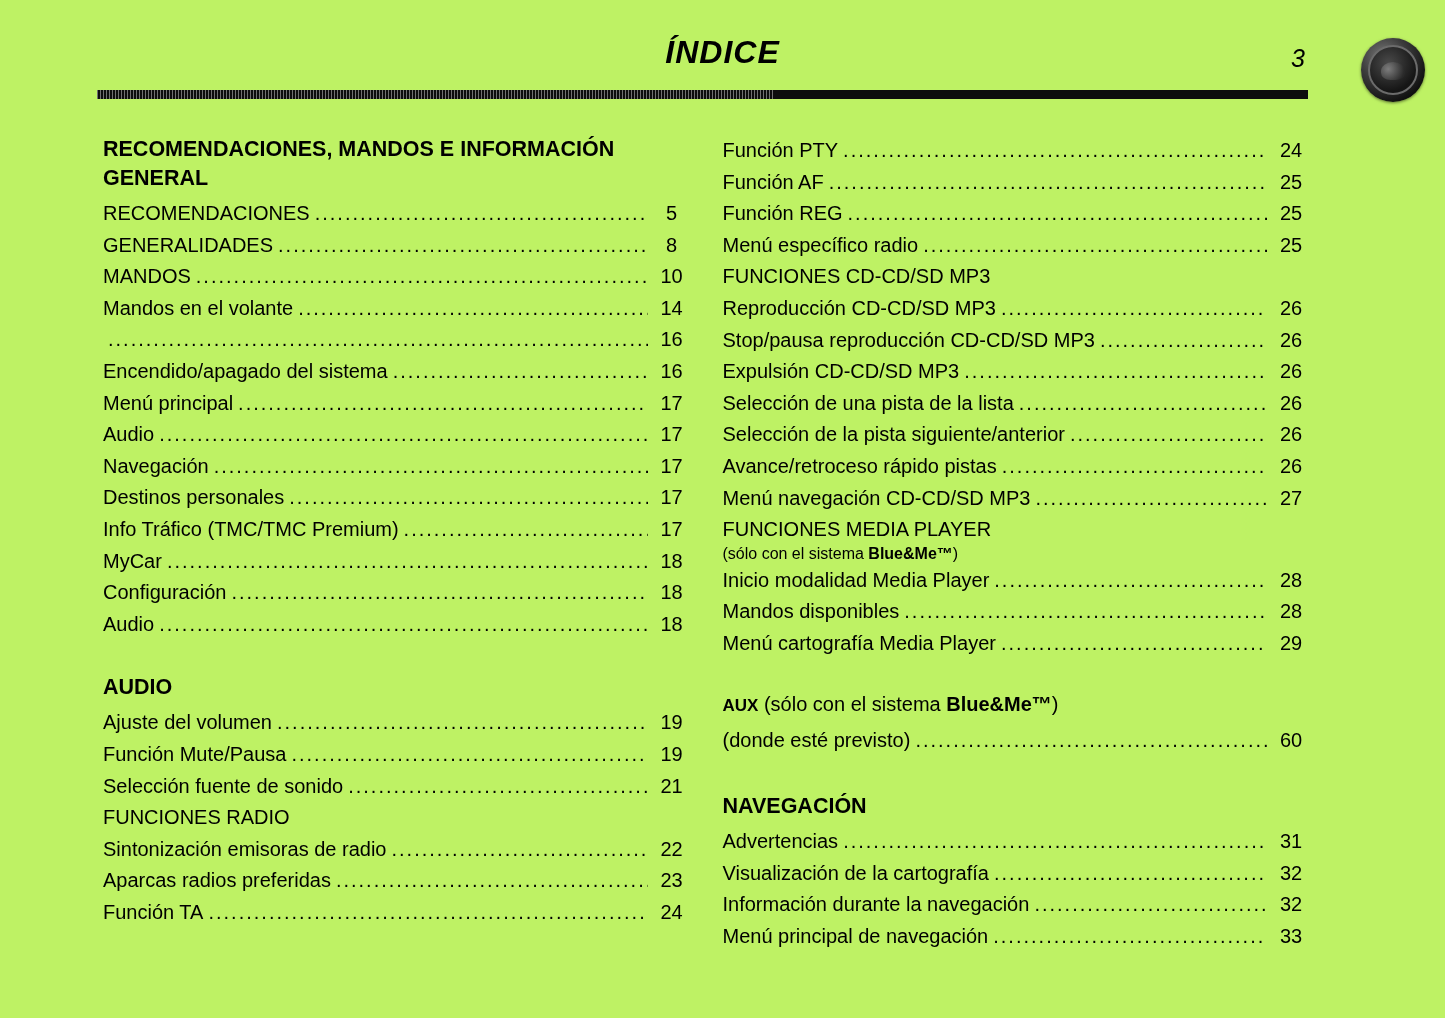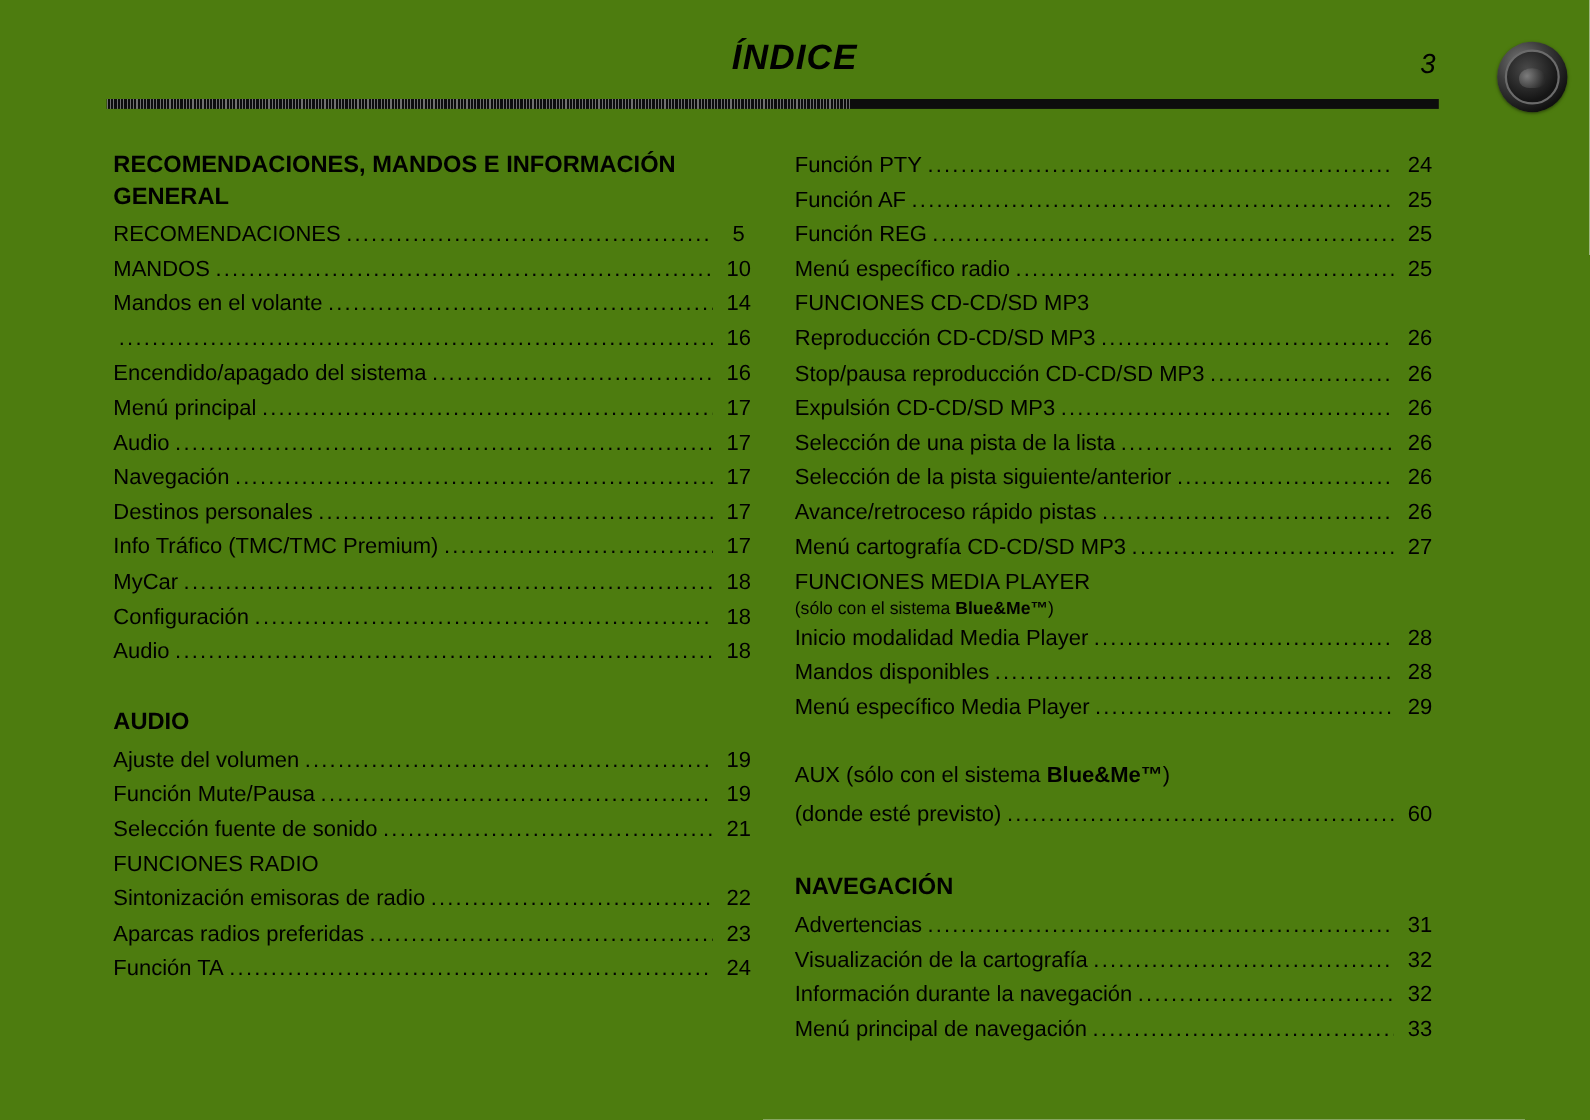--- a/index.html
+++ b/index.html
@@ -1,19 +1,19 @@
 <!DOCTYPE html>
 <html><head>
 <meta charset="utf-8">
 <style>
   html,body{margin:0;padding:0;background:#e8e8e8;}
   .page{
     position:relative;
     width:1445px;height:1018px;
-    background:#4d7c0f;
+    background:#bef264;
     overflow:hidden;
     font-family:"Liberation Sans", sans-serif;
     color:#000;
   }
   
   .hdr{position:absolute;top:0;left:0;right:0;height:100px;}
   .title{
     position:absolute;top:34px;left:0;width:100%;
     text-align:center;
     font-size:32px;font-weight:bold;font-style:italic;
@@ -59,21 +59,21 @@
   #col-left .toc-section + .toc-section{margin-top:33px;}
   #col-right .toc-section:nth-child(2){margin-top:30px;}
   #col-right .toc-section:nth-child(3){margin-top:36px;}
   .section-heading{
     margin:0 0 5px 0;
     font-size:21.5px;font-weight:bold;line-height:29px;
     max-width:560px;
   }
   .section-heading .reg{font-weight:normal;font-size:20px;}
   .section-heading .b{font-weight:bold;font-size:20px;}
-  .section-heading .lg{font-size:20px;font-weight:normal;}
+  .section-heading .lg{font-size:17px;font-weight:bold;}
   .row{margin:0;}
   .line{
     display:flex;align-items:baseline;
     height:31.6px;line-height:31.6px;
     font-size:20px;
   }
   .label{white-space:nowrap;text-align:right;}
   .dots{
     flex:1 1 auto;min-width:14px;
     overflow:hidden;white-space:nowrap;
@@ -106,20 +106,27 @@
           <h2 class="section-heading">RECOMENDACIONES, MANDOS E INFORMACIÓN GENERAL</h2>
           <div class="row">
             <div class="line">
               <span class="label">RECOMENDACIONES</span>
               <span class="dots"></span>
               <span class="pg">5</span>
             </div>
           </div>
           <div class="row">
             <div class="line">
+              <span class="label">GENERALIDADES</span>
+              <span class="dots"></span>
+              <span class="pg">8</span>
+            </div>
+          </div>
+          <div class="row">
+            <div class="line">
               <span class="label">MANDOS</span>
               <span class="dots"></span>
               <span class="pg">10</span>
             </div>
           </div>
           <div class="row">
             <div class="line">
               <span class="label">Mandos en el volante</span>
               <span class="dots"></span>
               <span class="pg">14</span>
@@ -318,21 +325,21 @@
           </div>
           <div class="row">
             <div class="line">
               <span class="label">Avance/retroceso rápido pistas</span>
               <span class="dots"></span>
               <span class="pg">26</span>
             </div>
           </div>
           <div class="row">
             <div class="line">
-              <span class="label">Menú cartografía CD-CD/SD MP3</span>
+              <span class="label">Menú navegación CD-CD/SD MP3</span>
               <span class="dots"></span>
               <span class="pg">27</span>
             </div>
           </div>
           <div class="row">
             <div class="line">
               <span class="label">FUNCIONES MEDIA PLAYER</span>
             </div>
             <div class="subline"><span>(sólo con el sistema </span><span class="b">Blue&amp;Me™</span><span>)</span></div>
           </div>
@@ -345,21 +352,21 @@
           </div>
           <div class="row">
             <div class="line">
               <span class="label">Mandos disponibles</span>
               <span class="dots"></span>
               <span class="pg">28</span>
             </div>
           </div>
           <div class="row">
             <div class="line">
-              <span class="label">Menú específico Media Player</span>
+              <span class="label">Menú cartografía Media Player</span>
               <span class="dots"></span>
               <span class="pg">29</span>
             </div>
           </div>
         </section>
         <section class="toc-section">
           <h2 class="section-heading"><span class="lg">AUX</span><span class="reg">  (sólo con el sistema </span><span class="b">Blue&amp;Me™</span><span class="reg">)</span></h2>
           <div class="row">
             <div class="line">
               <span class="label">(donde esté previsto)</span>

